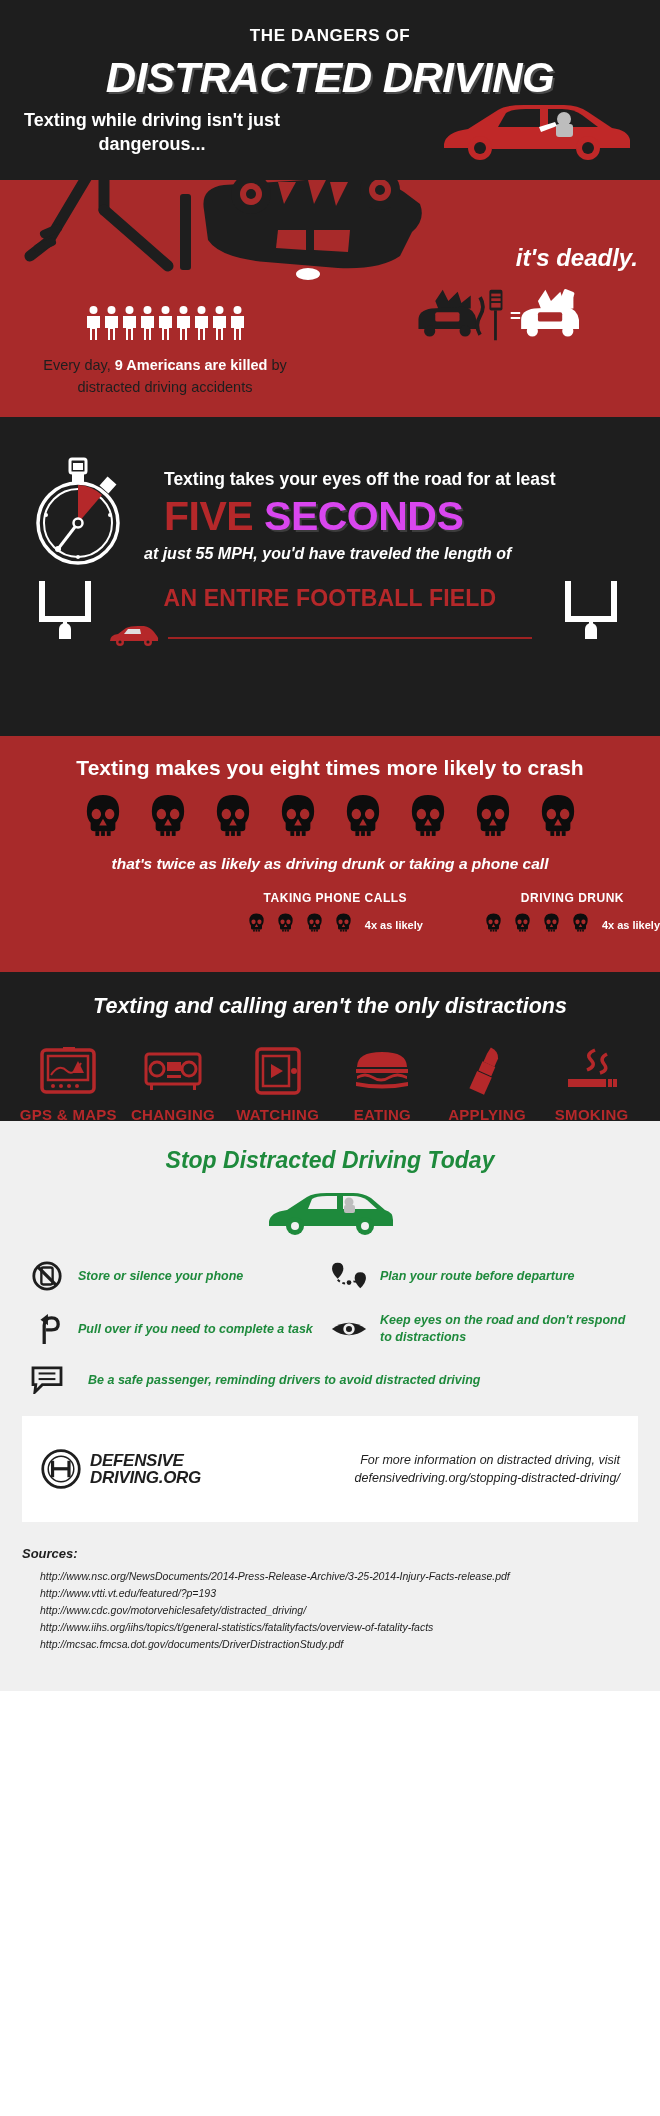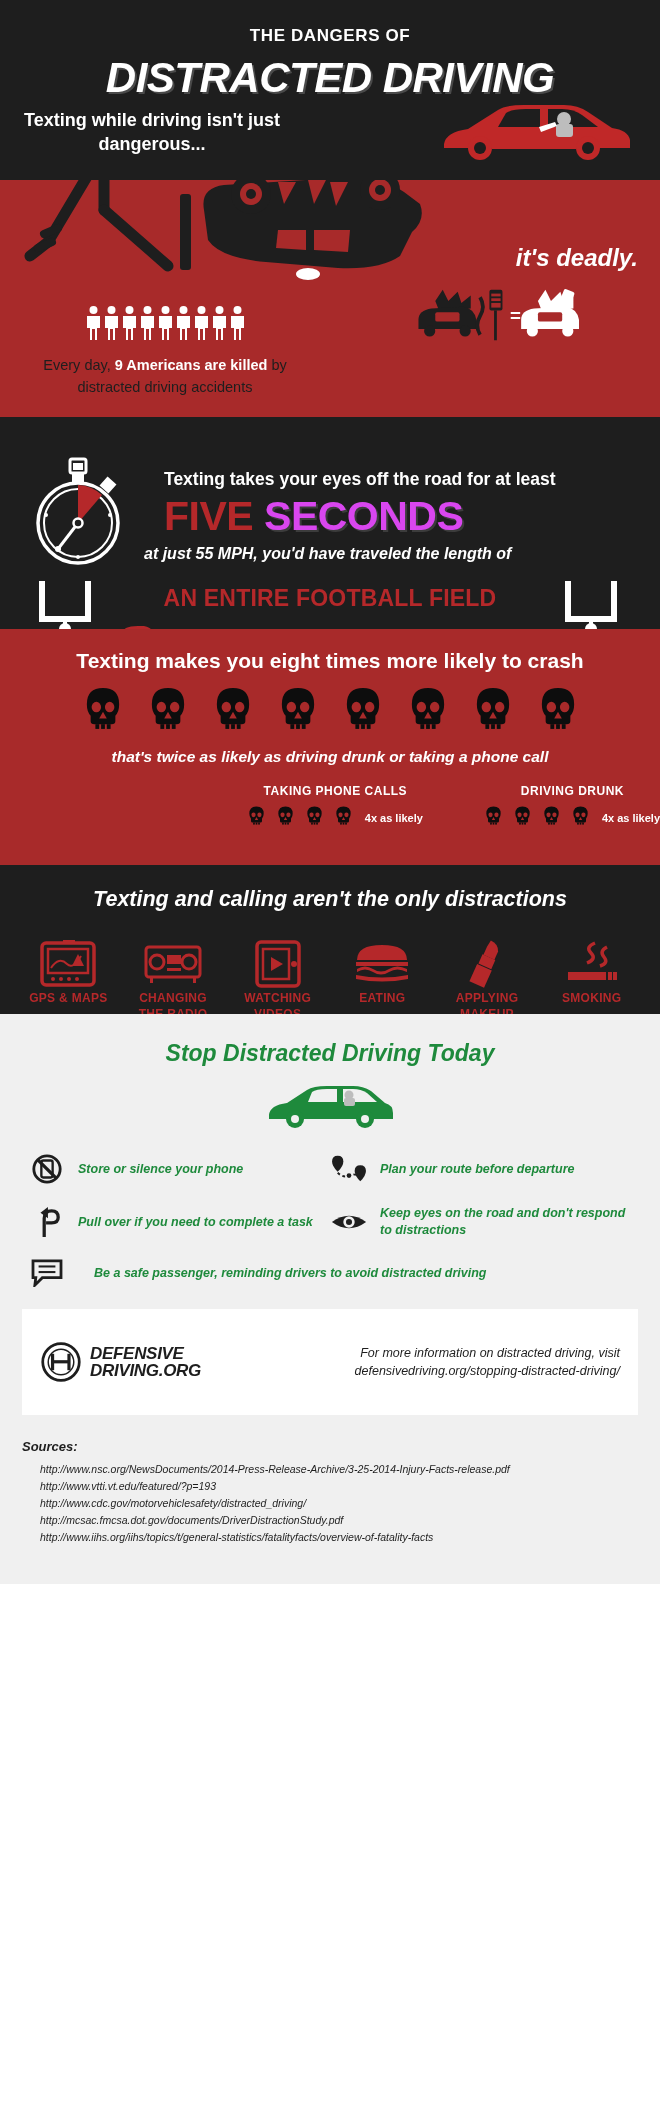--- a/index.html
+++ b/index.html
@@ -101,21 +101,21 @@
     margin-top: 10px;
   }
   .stat-text .hl { color: #ffffff; font-weight: bold; }
   .people { display: flex; gap: 3px; align-items: flex-end; }
   .person { width: 15px; }
 
   
   .five {
     background: #1e1e1e;
     position: relative;
-    height: 212px;
+    height: 319px;
     padding-top: 10px;
   }
   .stopwatch { position: absolute; left: 32px; top: 40px; width: 92px; height: 110px; }
   .five-line1 {
     position: absolute; left: 164px; top: 52px; right: 16px;
     color: #ffffff; font-size: 17.5px; font-weight: bold;
   }
   .five-big {
     position: absolute; left: 164px; top: 76px; right: 14px;
     font-size: 41px; font-weight: bold; letter-spacing: -0.5px;
@@ -163,39 +163,39 @@
   
   .distract { background: #1e1e1e; position: relative; height: 149px; padding-top: 22px; }
   .distract-head {
     color: #ffffff; text-align: center; font-size: 21.5px;
     font-weight: bold; font-style: italic; margin-bottom: 26px;
   }
   .distract-grid { display: flex; justify-content: space-between; padding: 0 16px; }
   .distract-item { flex: 1; text-align: center; }
   .distract-icon { height: 52px; display: flex; align-items: center; justify-content: center; }
   .distract-label {
-    color: #b5282a; font-size: 12px; font-weight: bold;
-    letter-spacing: 0.3px; line-height: 1.35; 
+    color: #b5282a; font-size: 15px; font-weight: bold;
+    letter-spacing: 0.3px; line-height: 1.35; margin-top: 8px;
   }
 
   
   .stop { background: #f0f0f0; position: relative; padding: 26px 0 18px; font-style: italic; }
   .stop-head {
     color: #1e8a3c; text-align: center; font-size: 23px; font-weight: bold;
     margin-bottom: 14px;
   }
   .stop-car { display: flex; justify-content: center; margin-bottom: 22px; }
   .tips { padding: 0 28px; }
   .tip-row { display: flex; gap: 0; margin-bottom: 20px; }
   .tip {
     display: flex; align-items: center; gap: 12px; flex: 1;
   }
   .tip-ico { width: 38px; flex: 0 0 38px; display: flex; align-items: center; justify-content: center; }
   .tip-txt { color: #1e8a3c; font-size: 12.5px; font-weight: bold; line-height: 1.35; }
-  .tip-full { display: flex; align-items: center; gap: 28px; margin-bottom: 22px; }
+  .tip-full { display: flex; align-items: center; gap: 22px; margin-bottom: 22px; }
 
   
   .cta {
     margin: 0 22px 20px;
     background: #ffffff;
     display: flex; align-items: center; gap: 14px;
     padding: 32px 18px;
   }
   .cta-logo { display: flex; align-items: center; gap: 8px; flex: 0 0 auto; }
   .cta-brand { line-height: 1.0; }
@@ -746,19 +746,19 @@
       </div>
       <div class="cta-text">For more information on distracted driving, visit defensivedriving.org/stopping-distracted-driving/</div>
     </div>
 
     <div class="sources">
       <div class="sources-title">Sources:</div>
       <div id="sources-list">
           <div class="source-item">http://www.nsc.org/NewsDocuments/2014-Press-Release-Archive/3-25-2014-Injury-Facts-release.pdf</div>
           <div class="source-item">http://www.vtti.vt.edu/featured/?p=193</div>
           <div class="source-item">http://www.cdc.gov/motorvehiclesafety/distracted_driving/</div>
+          <div class="source-item">http://www.iihs.org/iihs/topics/t/general-statistics/fatalityfacts/overview-of-fatality-facts</div>
           <div class="source-item">http://mcsac.fmcsa.dot.gov/documents/DriverDistractionStudy.pdf</div>
-          <div class="source-item">http://www.iihs.org/iihs/topics/t/general-statistics/fatalityfacts/overview-of-fatality-facts</div>
         </div>
     </div>
   </section>
 
 </div>
 
 </body></html>

